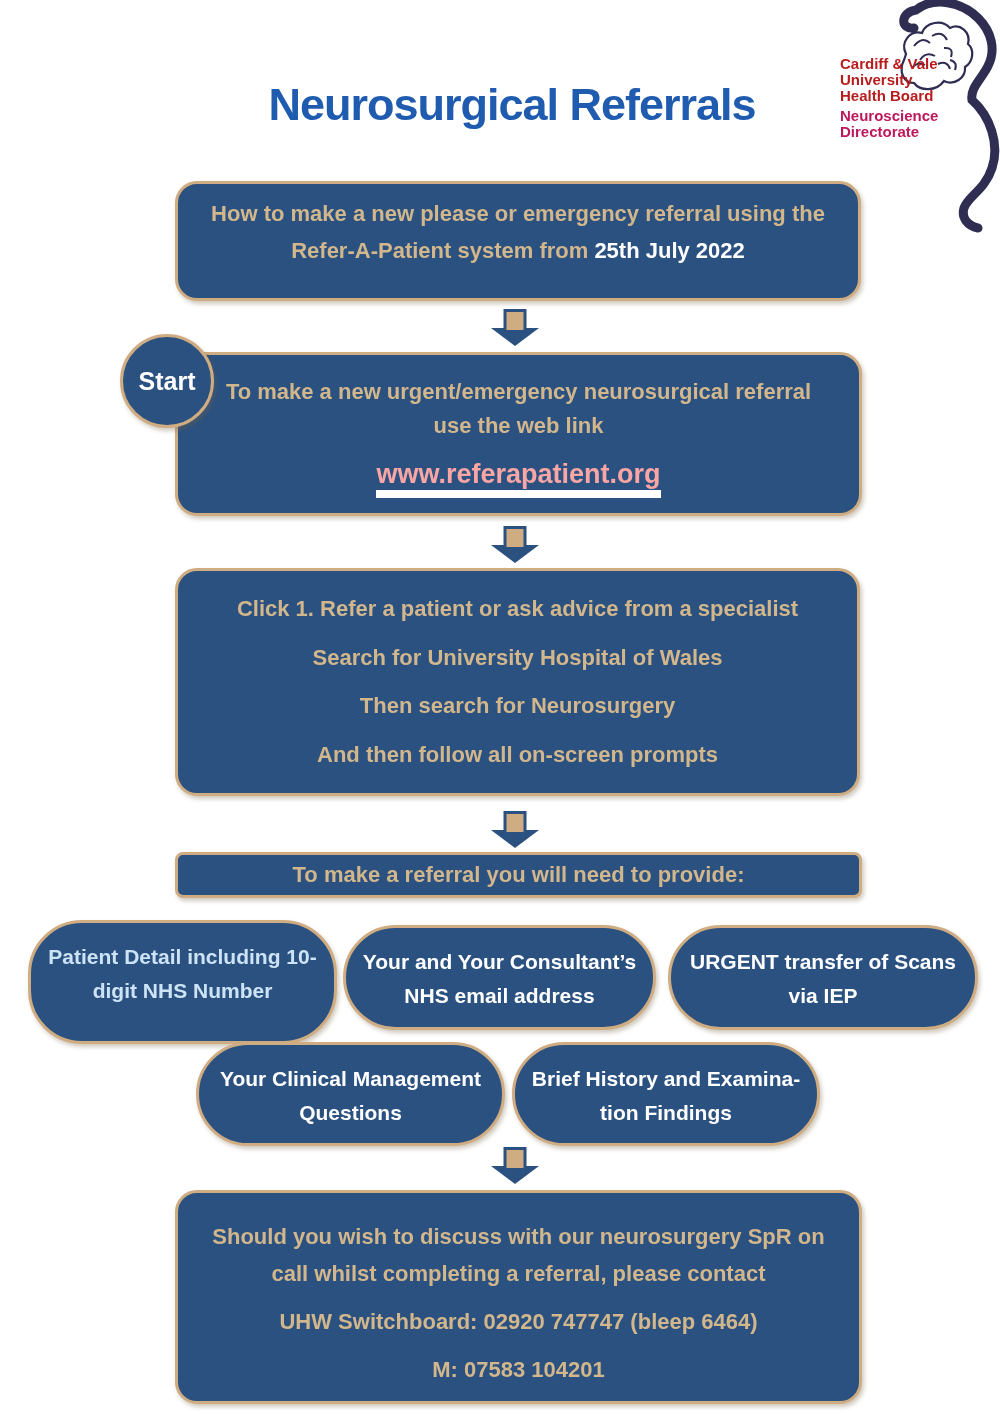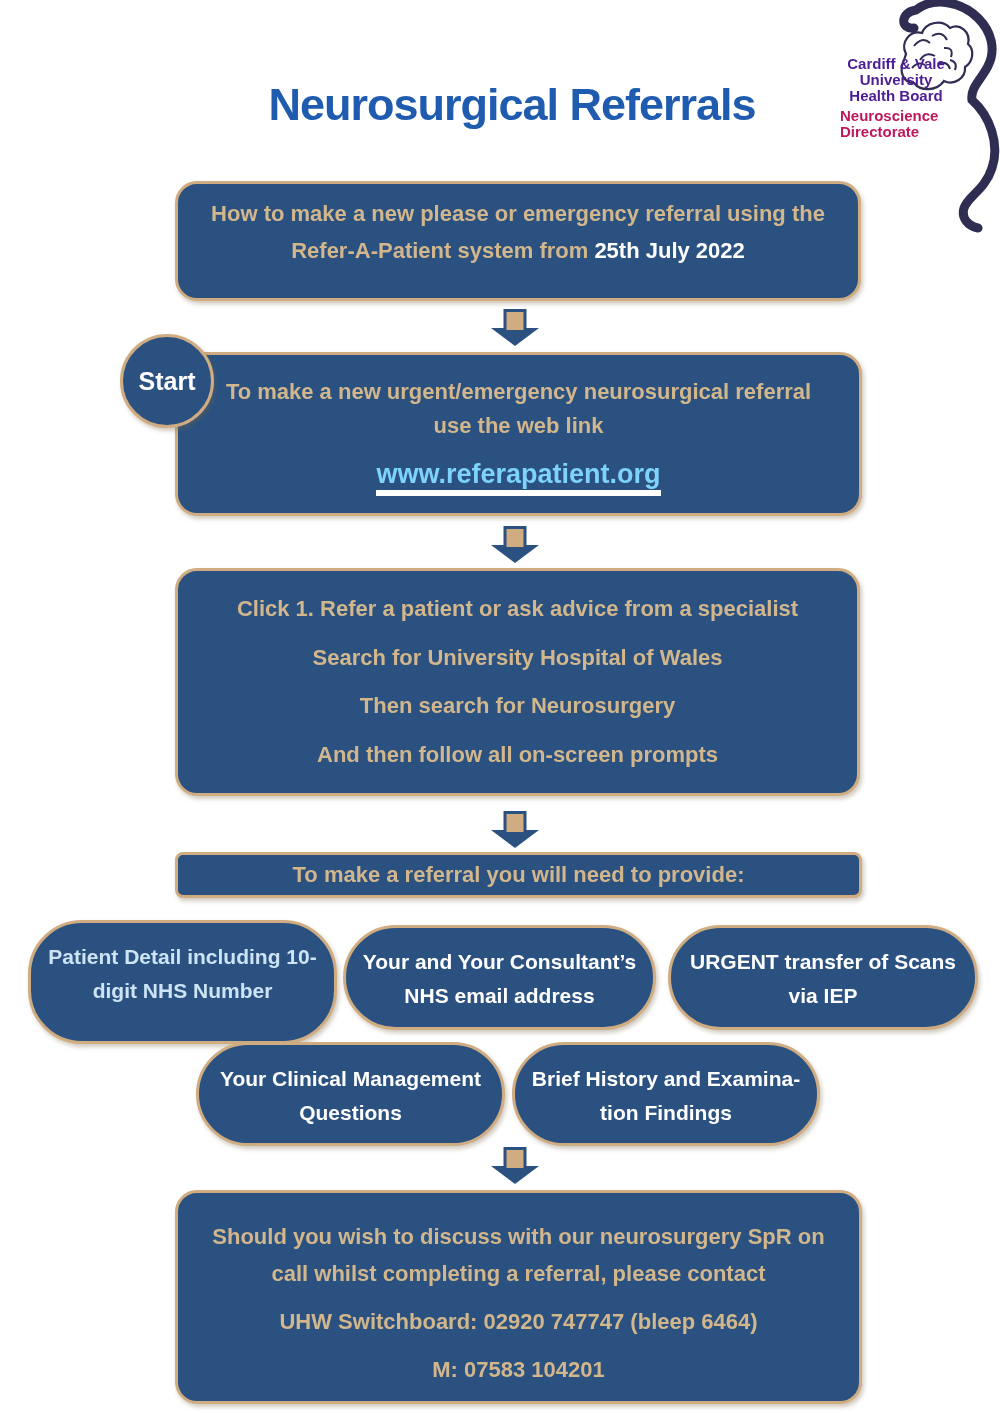--- a/index.html
+++ b/index.html
@@ -21,22 +21,22 @@
     letter-spacing: -1px;
     color: #1f5caf;
     margin-top: 29px;
   }
 
   
   .logo { left: 840px; top: 0; width: 160px; height: 250px; }
   .logo svg { position: absolute; left: 0; top: 0; }
   .logo-org {
     position: absolute; left: 0; top: 56px; width: 112px;
-    text-align: center; font-size: 15px; line-height: 16px;
-    color: #4c1d95;
+    text-align: left; font-size: 15px; line-height: 16px;
+    color: #b91c1c;
   }
   .logo-dept {
     position: absolute; left: 0; top: 108px; width: 108px;
     text-align: left; font-size: 15px; line-height: 16px;
     color: #be185d;
   }
 
   
   .flow-box {
     background: #2b5180;
@@ -47,22 +47,22 @@
     text-align: center;
     font-size: 22px;
   }
   .tan  { color: #d2b68c; }
   .white{ color: #ffffff; }
 
   .intro-box   { left: 175px; top: 181px; width: 686px; height: 120px; padding-top: 11px; line-height: 37px; }
   .weblink-box { left: 175px; top: 352px; width: 687px; height: 164px; padding-top: 20px; line-height: 34px; }
   .weblink-box .link {
     display: inline-block; margin-top: 16px;
-    font-size: 27px; color: #7dd3fc;
-    border-bottom: 6px solid #ffffff; padding-bottom: 1px;
+    font-size: 27px; color: #fca5a5;
+    border-bottom: 8px solid #ffffff; padding-bottom: 1px;
     line-height: 30px;
   }
   .steps-box   { left: 175px; top: 568px; width: 685px; height: 228px; padding-top: 14px; line-height: 48.5px; }
   .provide-bar {
     left: 175px; top: 852px; width: 687px; height: 46px;
     border-radius: 8px; line-height: 40px;
   }
   .contact-box { left: 175px; top: 1190px; width: 687px; height: 214px; padding-top: 25px; line-height: 37px; }
   .contact-box .gap { margin-top: 11px; }
 

